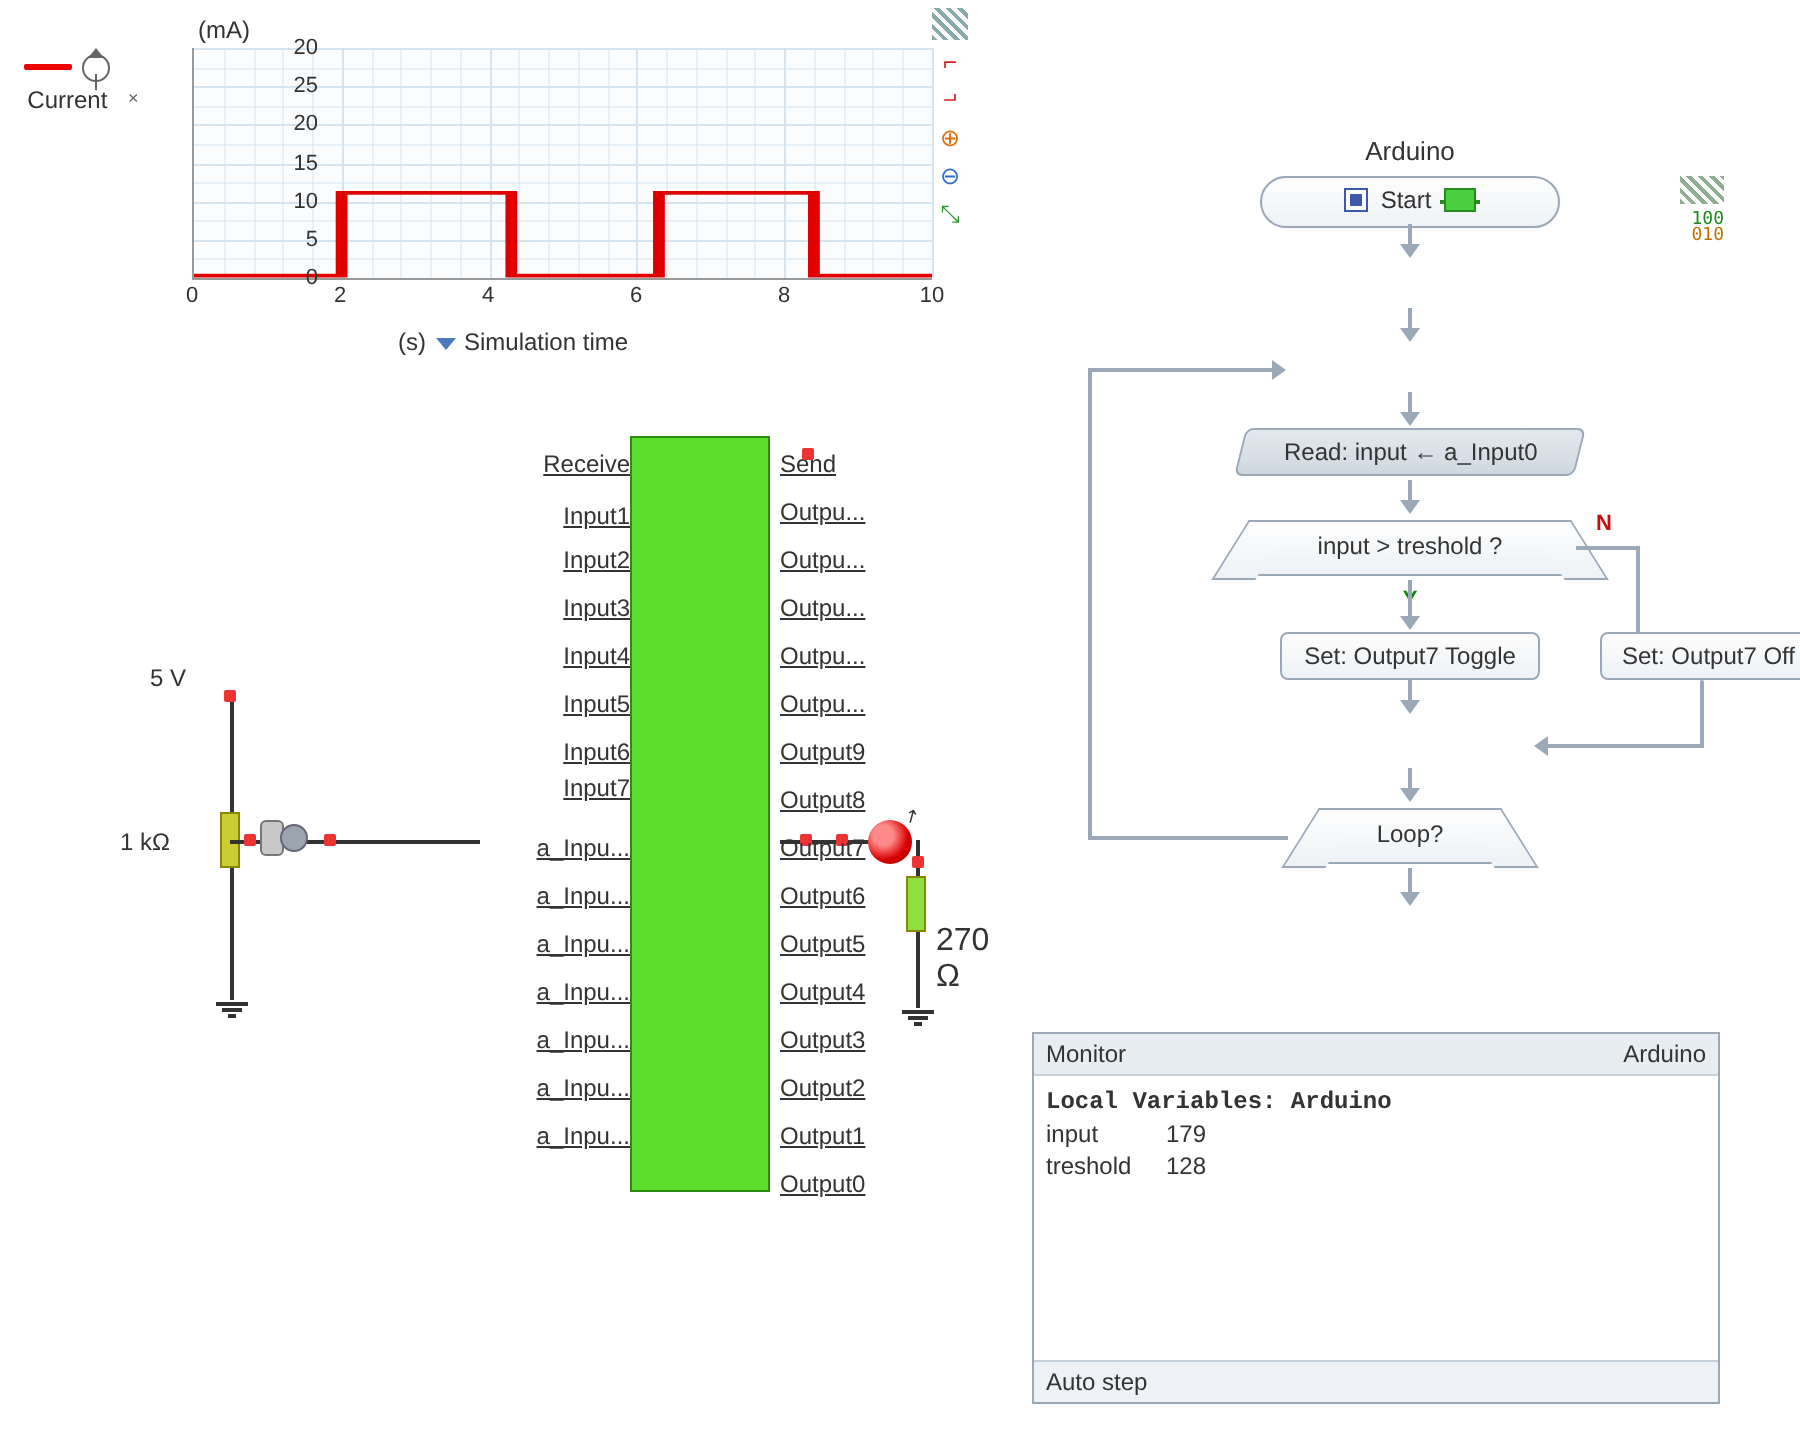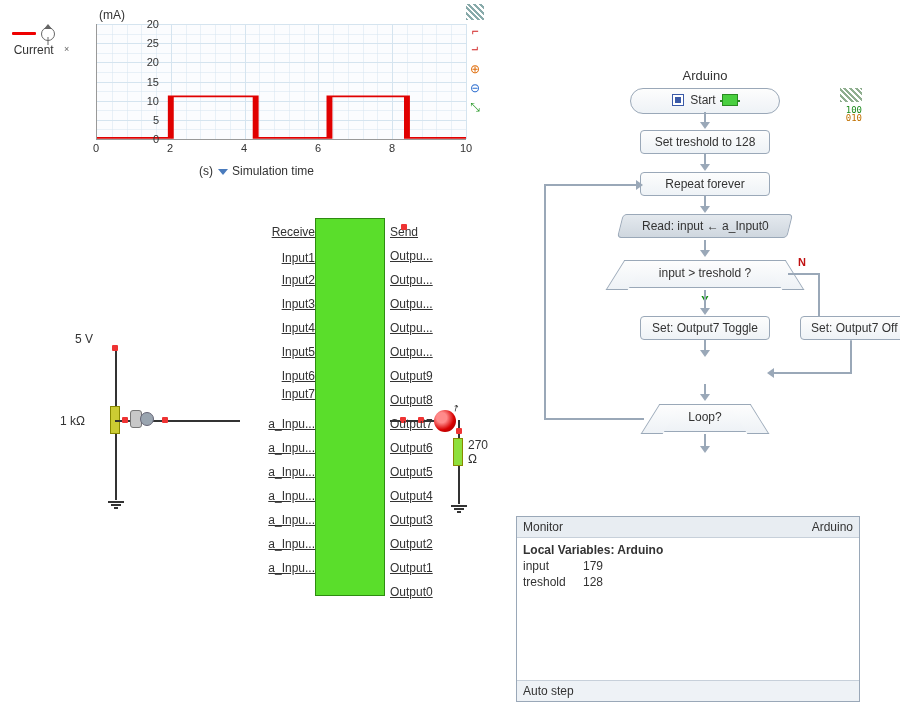--- a/index.html
+++ b/index.html
@@ -40,21 +40,21 @@
   
   .circuit { left:60px; top:210px; width:430px; height:400px; }
   .pinblock { position:absolute; left:255px; top:8px; width:70px; height:378px; background:#5ade2b; border:1px solid #2e8b11; }
   .pinrow { position:absolute; height:24px; display:flex; align-items:center; }
   .pinrow.left-side { right:75px; width:75px; justify-content:flex-end; }
   .pinrow.right-side { left:330px; width:75px; justify-content:flex-start; }
   .pinrow span { text-decoration:underline; font-size:12px; white-space:nowrap; }
   .dotred { position:absolute; width:6px; height:6px; background:#e33; border-radius:1px; }
   .v5 { position:absolute; left:15px; top:122px; font-size:12px; }
   .r1 { position:absolute; left:0px; top:204px; font-size:12px; }
-  .r2 { position:absolute; left:408px; top:228px; font-size:12px; }
+  .r2 { position:absolute; left:408px; top:252px; font-size:16px; }
   .wire { position:absolute; background:#333; }
   .resistor-v { position:absolute; width:10px; height:28px; background:#cc3; border:1px solid #880; }
   .trimpot { position:absolute; left:70px; top:200px; width:26px; height:20px; }
   .trimbody { width:12px; height:18px; background:#c8c8c8; border:1px solid #777; border-radius:3px; display:inline-block; }
   .trimknob { width:14px; height:14px; background:#9aa5b0; border:1px solid #667; border-radius:50%; display:inline-block; vertical-align:top; margin-left:-2px; margin-top:2px; }
   .led { position:absolute; width:22px; height:22px; background:radial-gradient(circle at 35% 35%, #ff8a8a 0 25%, #d80000 60%, #8a0000 100%); border-radius:50%; }
   .led-arrow { position:absolute; font-size:9px; color:#333; transform:rotate(-30deg); }
   .gnd { position:absolute; width:16px; height:12px; }
   .gnd::before { content:""; position:absolute; left:7px; top:-8px; width:2px; height:8px; background:#333; }
   .gnd div { height:2px; background:#333; margin:1px auto; }
@@ -85,21 +85,21 @@
   .yn { position:absolute; font-weight:bold; font-size:11px; }
   .off-block { position:absolute; left:280px; top:260px; width:auto; min-width:0; transform:none; }
   .hatch2 { position:absolute; width:22px; height:14px; background:repeating-linear-gradient(45deg,#8fae8f 0 2px,#fff 2px 4px); }
   .digits { position:absolute; font-family:monospace; font-size:9px; line-height:8px; }
   .digits .g{color:#1a8a1a} .digits .o{color:#c07000}
 
   
   .monitor { left:516px; top:516px; width:344px; border:1px solid #9aa8b8; background:#f5f7fa; }
   .monitor .hdr { display:flex; justify-content:space-between; background:#e8edf2; border-bottom:1px solid #c7d0da; padding:3px 6px; font-size:12px; }
   .monitor .body { background:#fff; padding:4px 6px; height:142px; font-size:12px; line-height:1.35; }
-  .monitor .body b { font-weight:bold; }
+  .monitor .body b { font-weight:bold;font-family:Liberation Mono, monospace; }
   .monitor .ft { border-top:1px solid #c7d0da; background:#eef2f6; padding:3px 6px; font-size:12px; }
   .kv { display:flex; gap:4px; }
   .kv span:first-child { width:56px; }
 </style>
 </head>
 <body>
 
 <div class="abs chart-area">
   <span class="abs y-unit">(mA)</span>
   <div class="abs current-legend">
@@ -319,24 +319,22 @@
         <span class="sqicon"></span>
         <span>Start</span>
         <span class="chip"></span>
       </span>
   </div>
   <span class="hatch2" style="right:28px; top:24px"></span>
   <span class="digits" style="right:28px; top:42px"><span class="g">100</span><br><span class="o">010</span></span>
 
   <div class="vline" style="top:48px; height:12px"></div>
     <div class="arrow-down" style="top:58px"></div>
-  <div class="block rect" style="top:66px">Set  treshold  to  128</div>
   <div class="vline" style="top:90px; height:12px"></div>
     <div class="arrow-down" style="top:100px"></div>
-  <div class="block rect" style="top:108px">Repeat  forever</div>
   <div class="vline" style="top:132px; height:12px"></div>
     <div class="arrow-down" style="top:142px"></div>
   <div class="block para" style="top:150px; min-width:170px"><span>Read: input  ←  a_Input0</span></div>
   <div class="vline" style="top:176px; height:12px"></div>
     <div class="arrow-down" style="top:186px"></div>
 
   <div class="diamond" style="top:196px">
     <div class="shape"></div>
       <div class="lbl">input   &gt; treshold    ?</div>
   </div>

